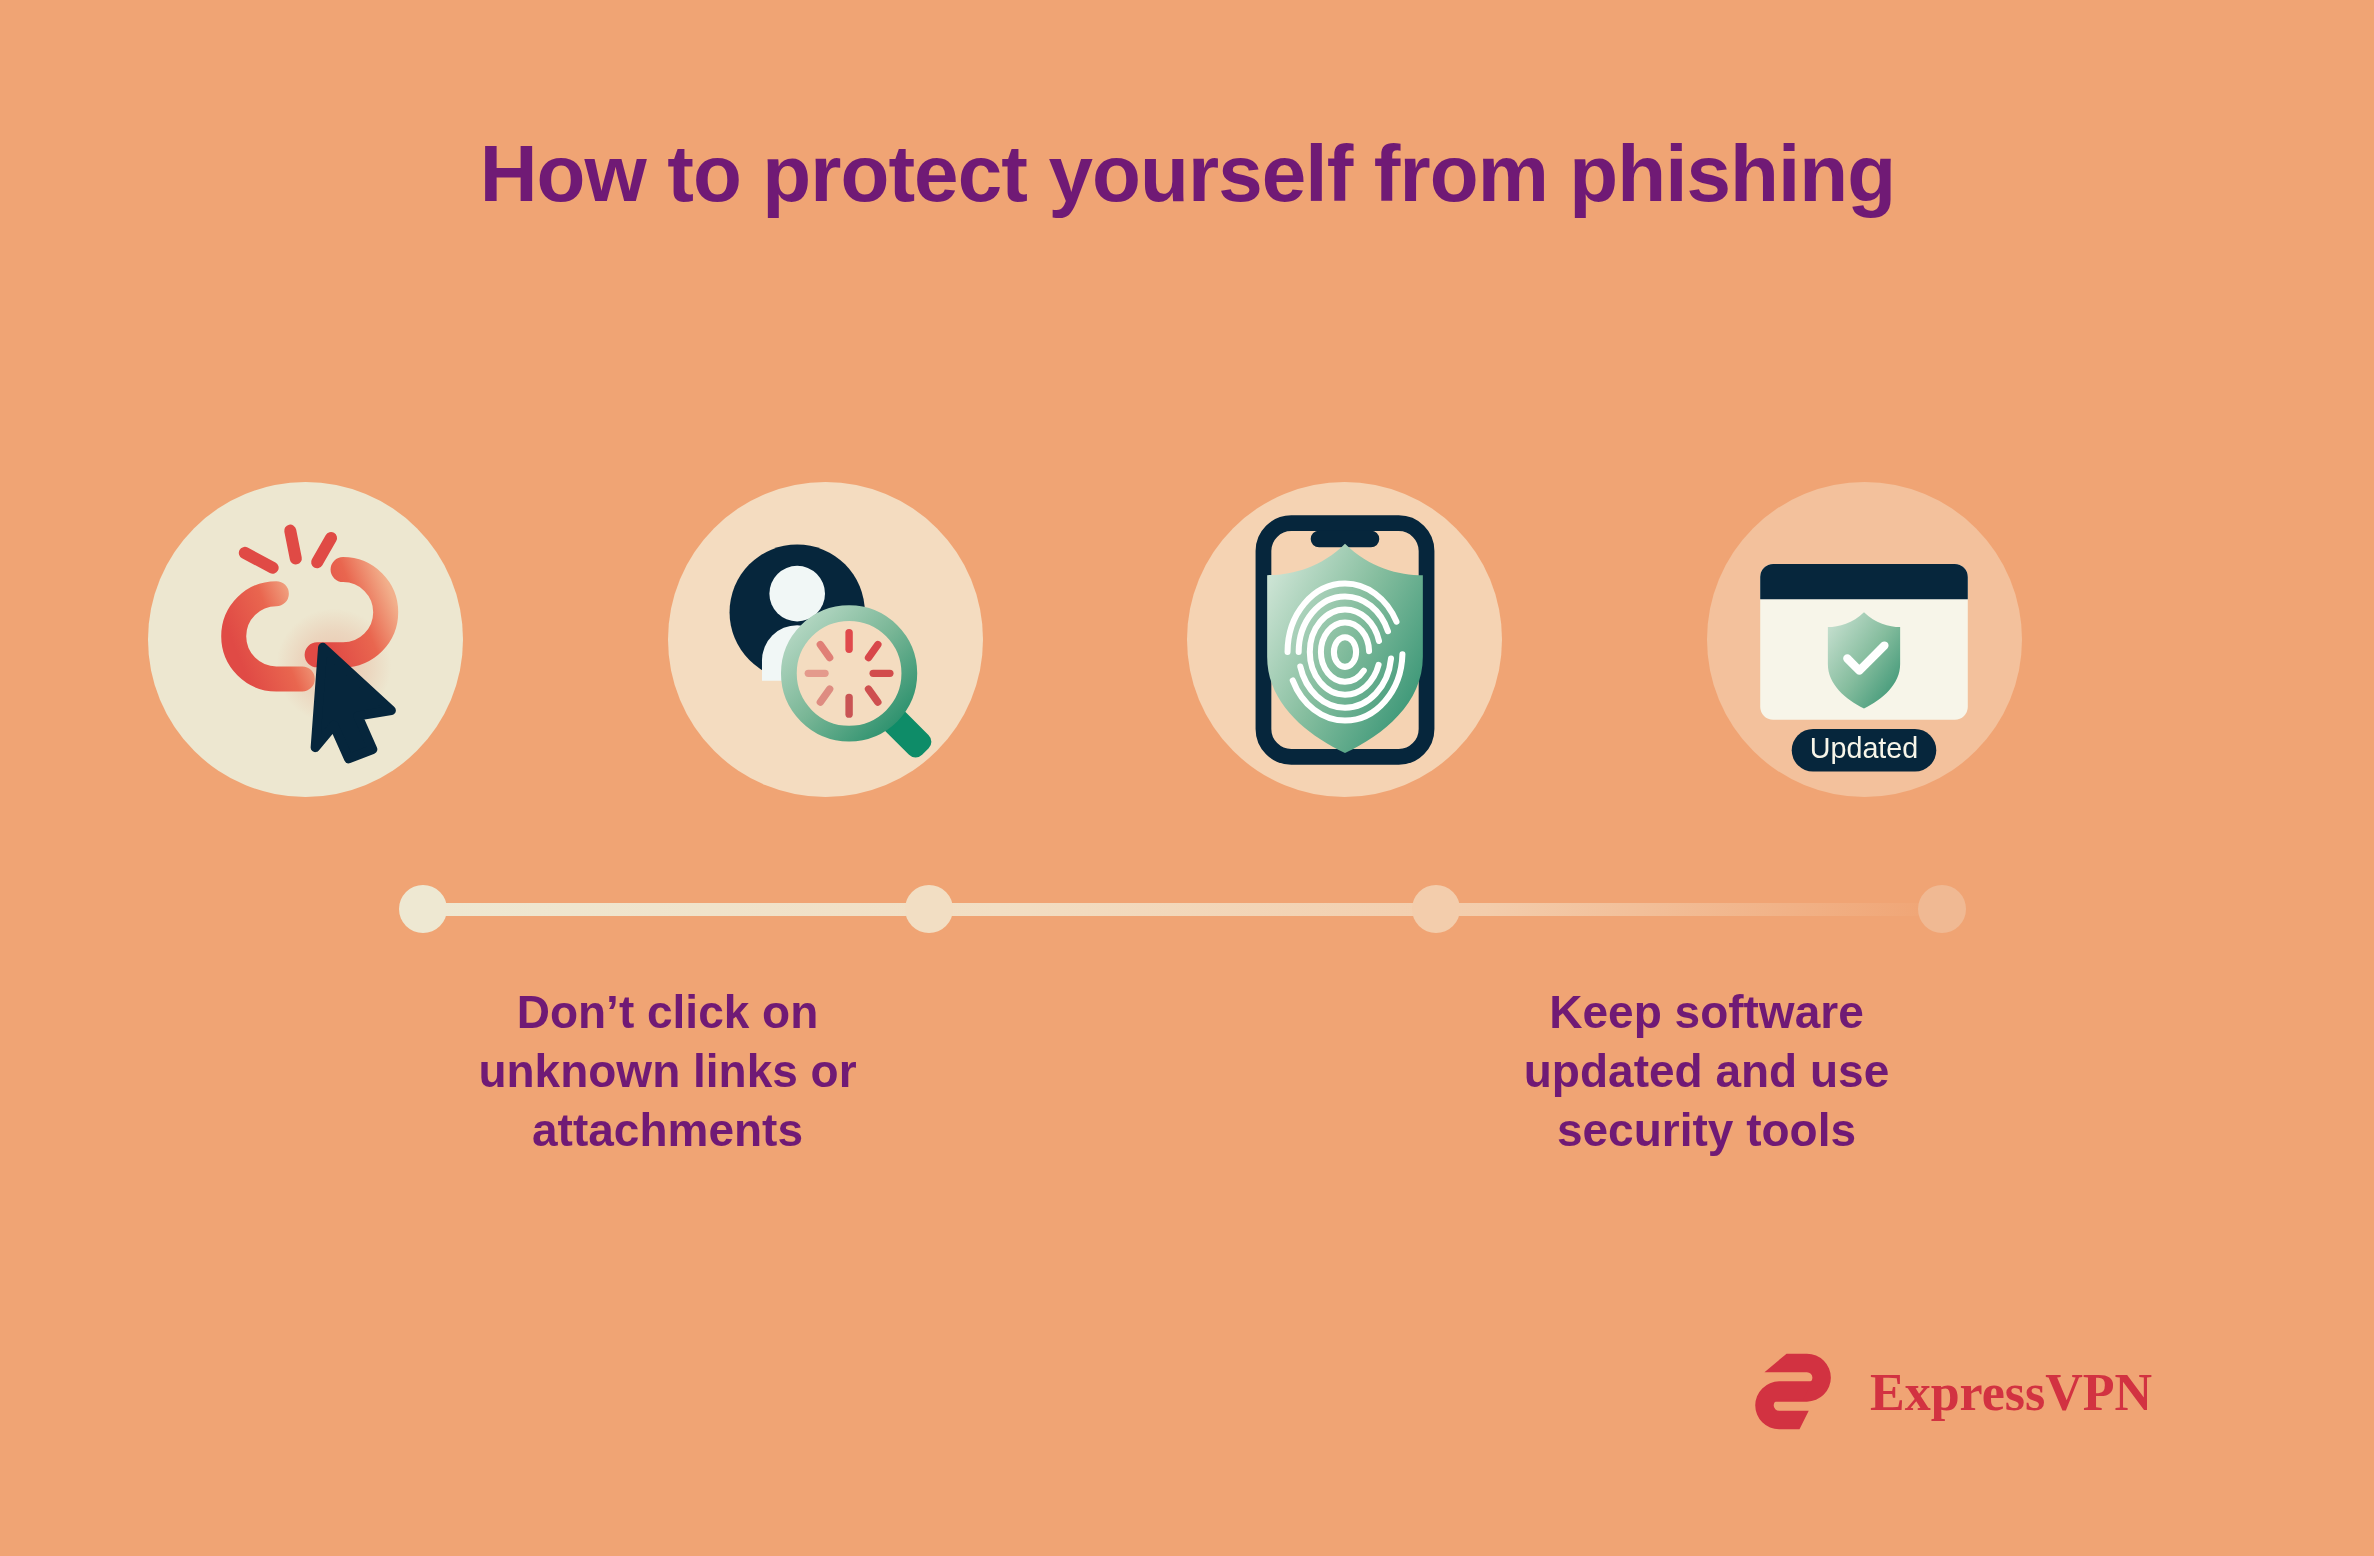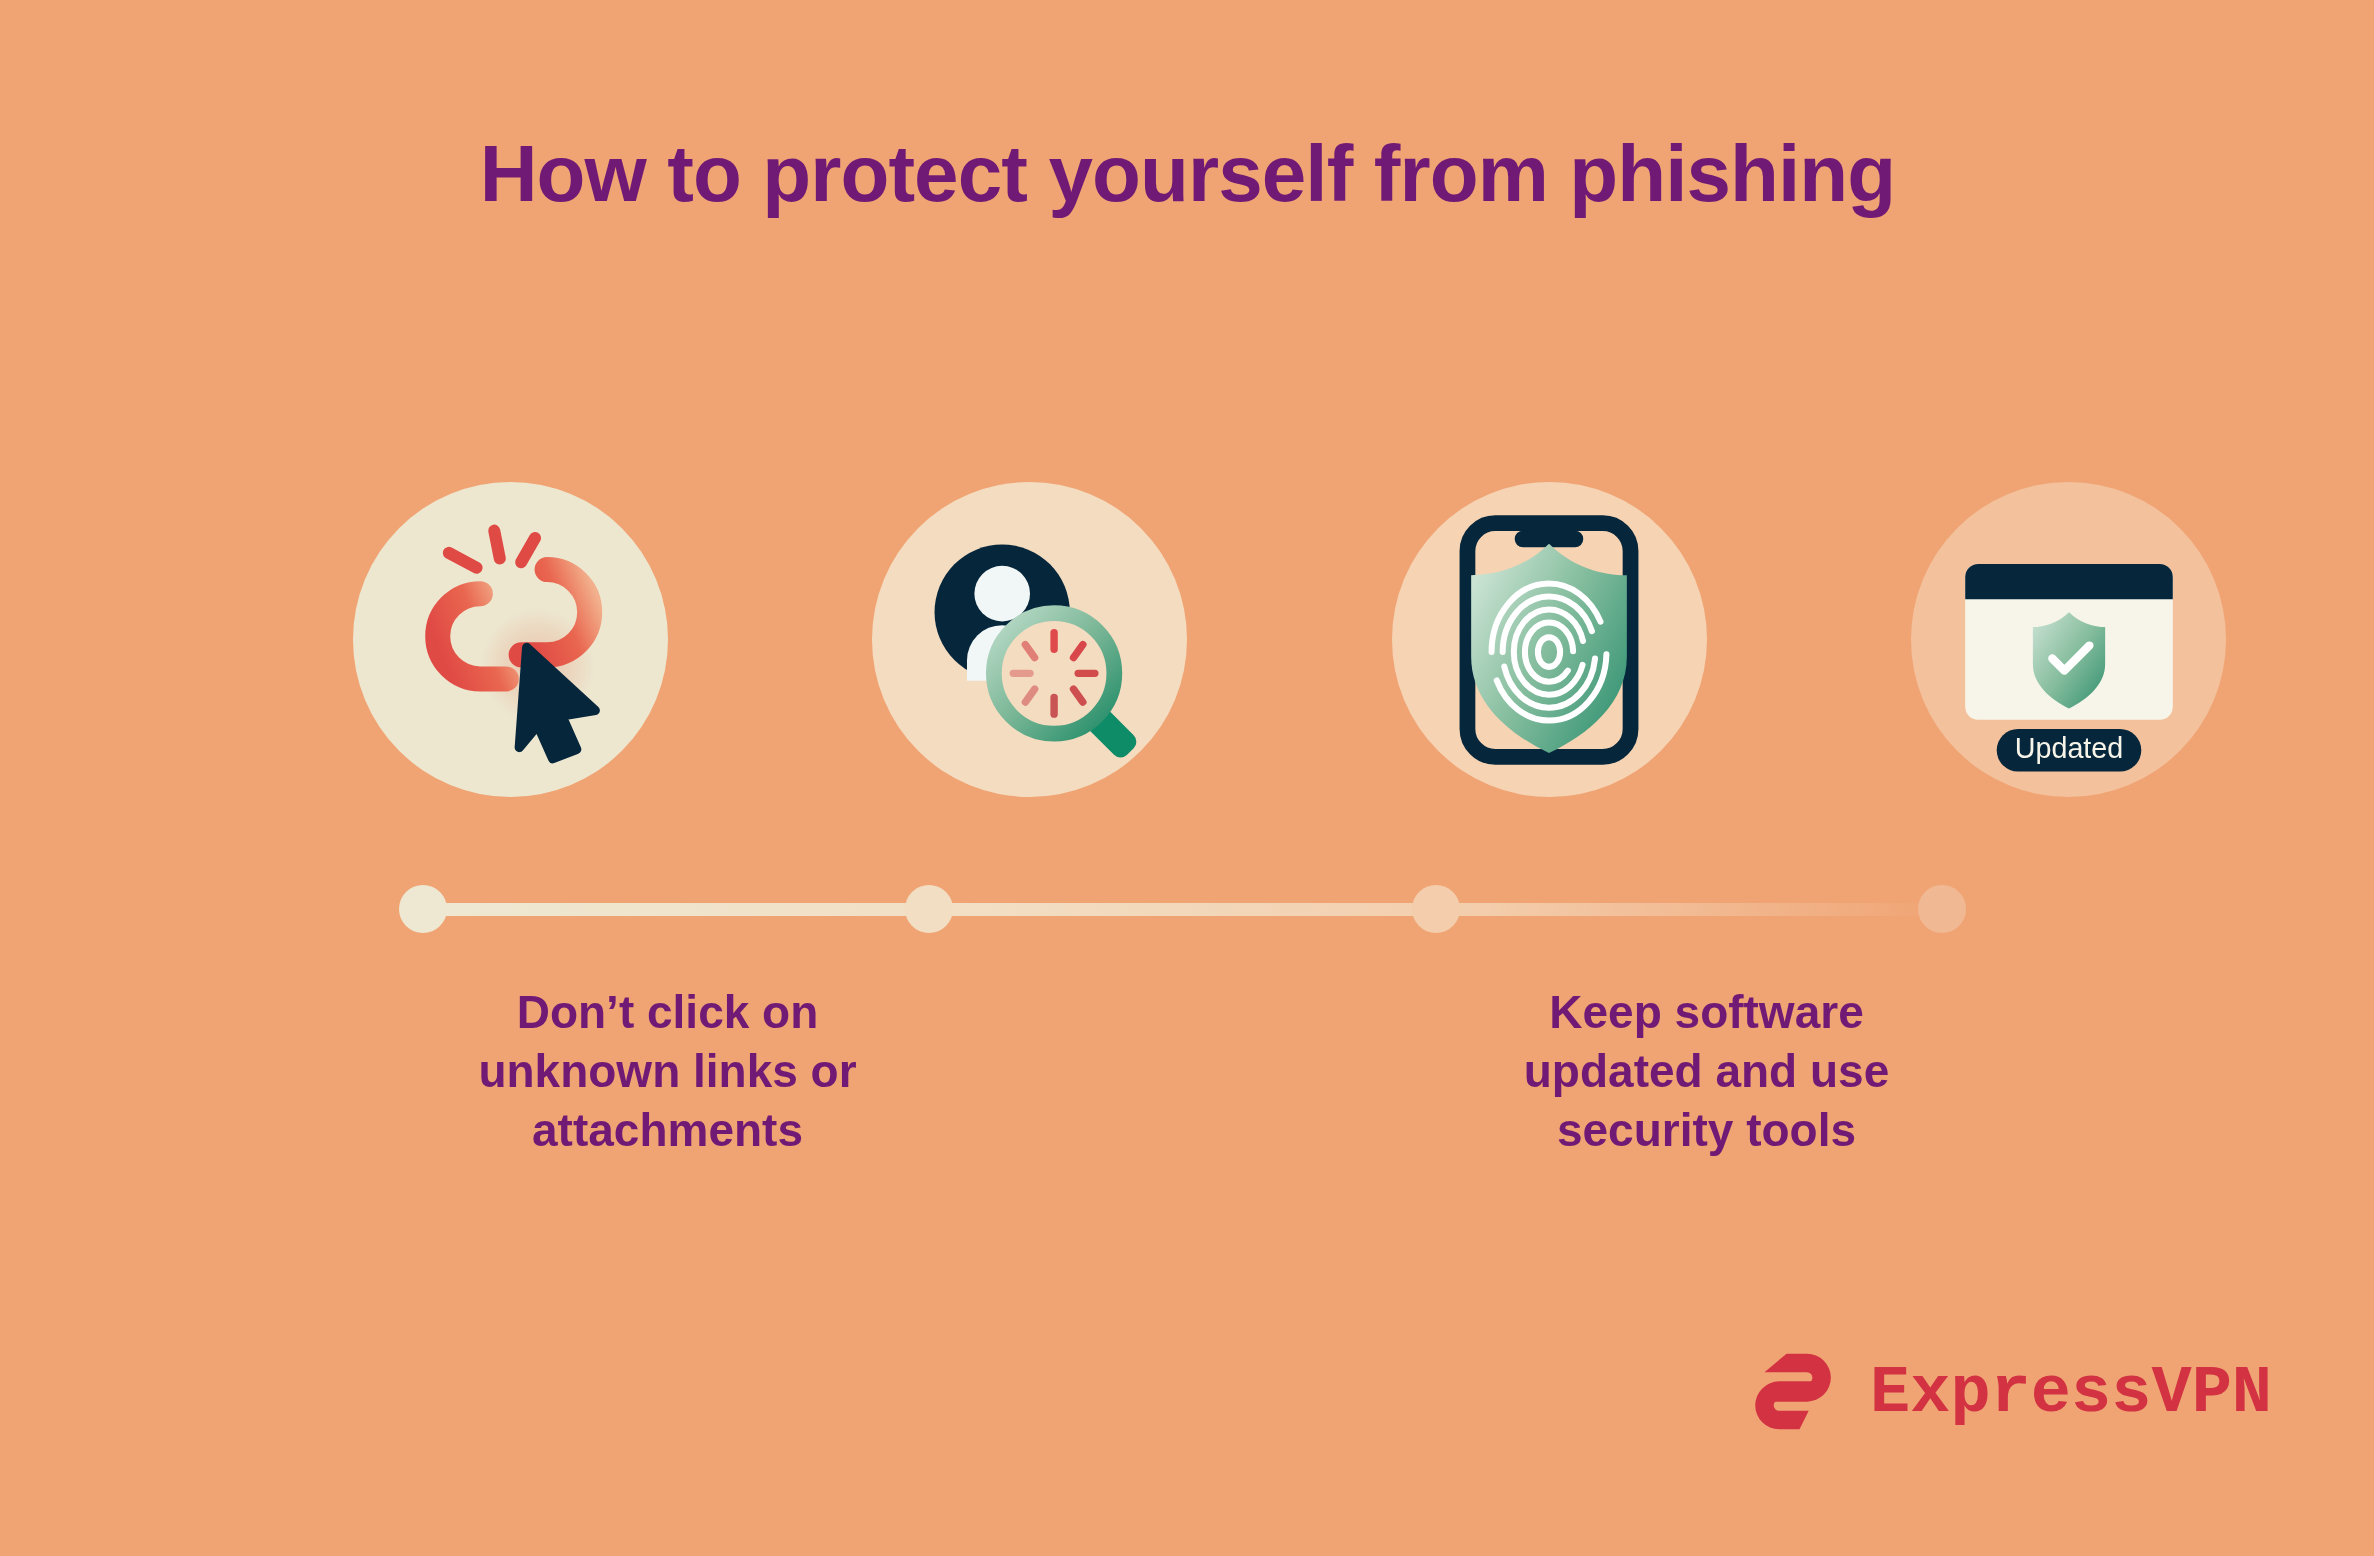--- a/index.html
+++ b/index.html
@@ -30,21 +30,21 @@
     top:482px;
     left:148px;
     width:2078px;
     height:390px;
     display:flex;
   }
   .step-top {
     flex:1;
     display:flex;
     align-items:flex-start;
-    justify-content:flex-end;
+    justify-content:flex-start;
   }
   .circle {
     width:315px; height:315px;
     border-radius:50%;
     position:relative;
     display:flex;
     align-items:center;
     justify-content:center;
   }
   .circle svg { display:block; }
@@ -93,22 +93,22 @@
   
   .logo {
     position:absolute;
     left:1753px;
     top:1350px;
     display:flex;
     align-items:center;
     gap:24px;
   }
   .logo-wordmark {
-    font-family:Liberation Mono, monospace;
-    font-size:67px;
+    font-family:Liberation Serif, serif;
+    font-size:52px;
     font-weight:700;
     color:#D23241;
     letter-spacing:0px;
     line-height:1;
   }
 </style>
 </head>
 <body>
 
 <h1 class="title">How to protect yourself from phishing</h1>

